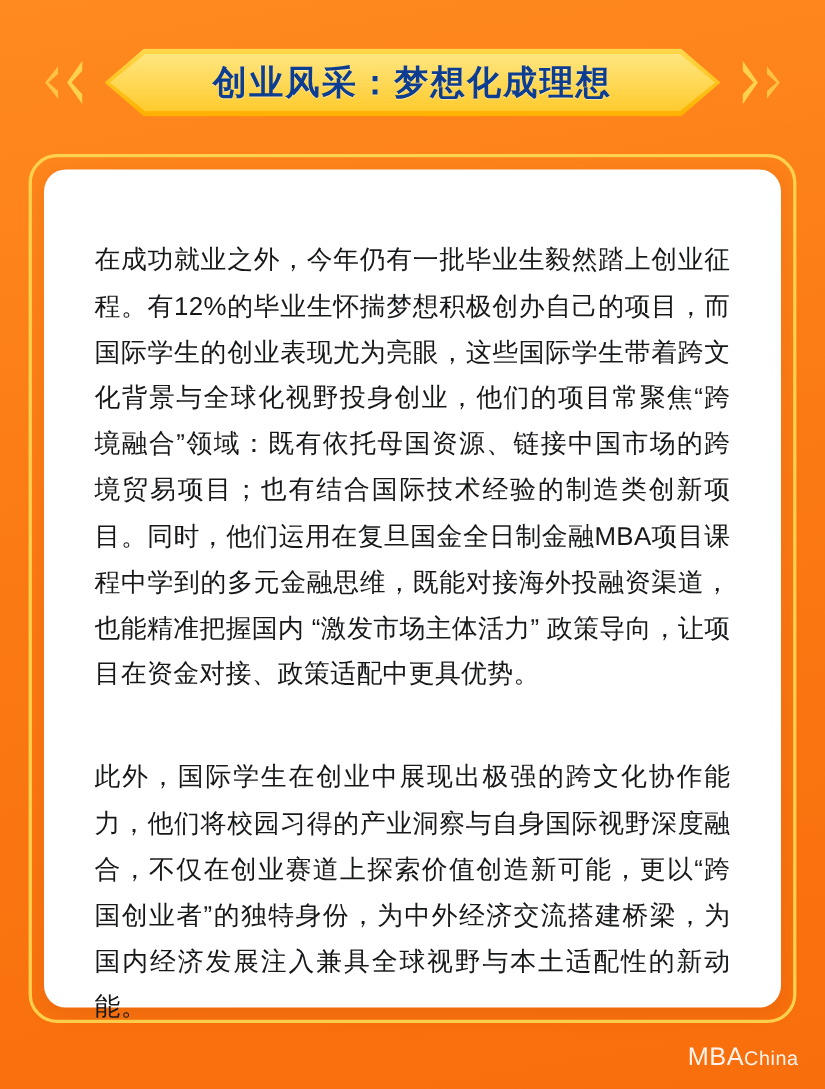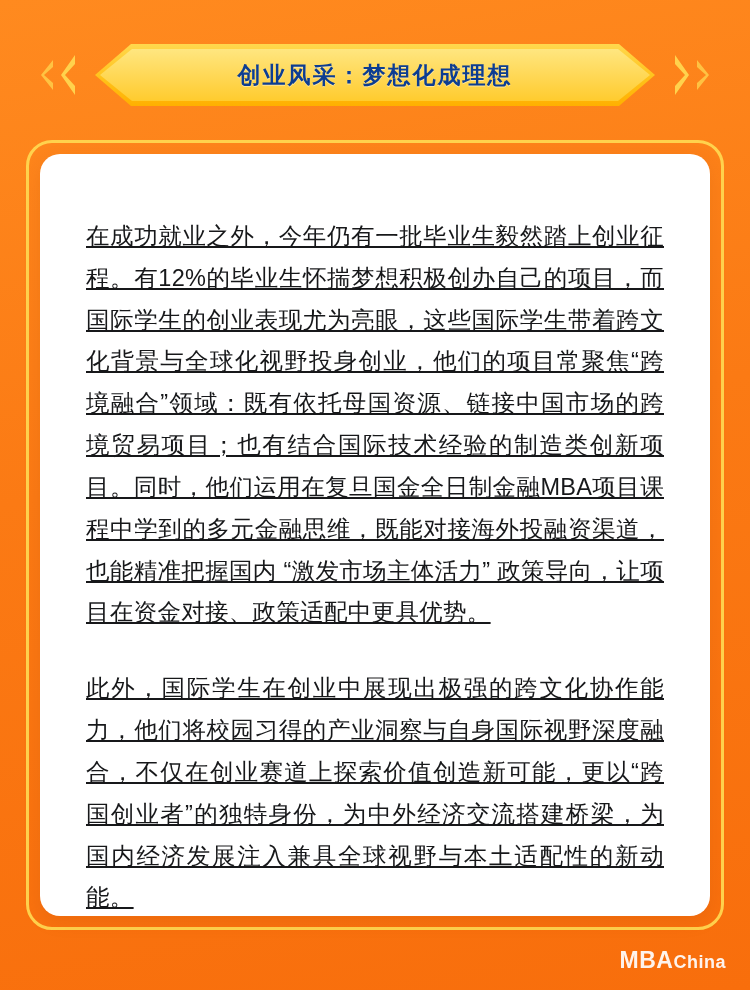--- a/index.html
+++ b/index.html
@@ -59,21 +59,21 @@
       32px 52px,
       0 26px
     );
   }
   .banner-title {
     position: absolute;
     inset: 0;
     display: flex;
     align-items: center;
     justify-content: center;
-    font-size: 23px;
+    font-size: 31px;
     font-weight: bold;
     letter-spacing: 2px;
     color: #0d3d91;
     text-shadow: 0 1px 0 rgba(255,255,255,0.45);
     white-space: nowrap;
     text-align: right;
   }
   .chev {
     position: absolute;
     top: 11px;
@@ -109,33 +109,32 @@
     padding: 62px 46px;
     box-shadow: 0 6px 18px rgba(150, 60, 0, 0.12);
   }
   .para {
     font-size: 23.5px;
     line-height: 1.78;
     color: #17181a;
     letter-spacing: 0.3px;
     text-align: justify;
     margin: 0;
-    text-decoration: underline;
   }
   .para + .para {
-    margin-top: 34px;
+    margin-top: 52px;
   }
 
   
   .footer-logo {
     position: absolute;
     right: 24px;
     bottom: 16px;
     font-size: 22px;
-    font-weight: bold;
+    font-weight: normal;
     letter-spacing: 0.5px;
     color: #ffffff;
     opacity: 0.92;
     display: flex;
     align-items: baseline;
     justify-content: flex-end;
   }
   .footer-logo .mba { font-size: 23px; }
   .footer-logo .china { font-size: 18px; }
 </style>

